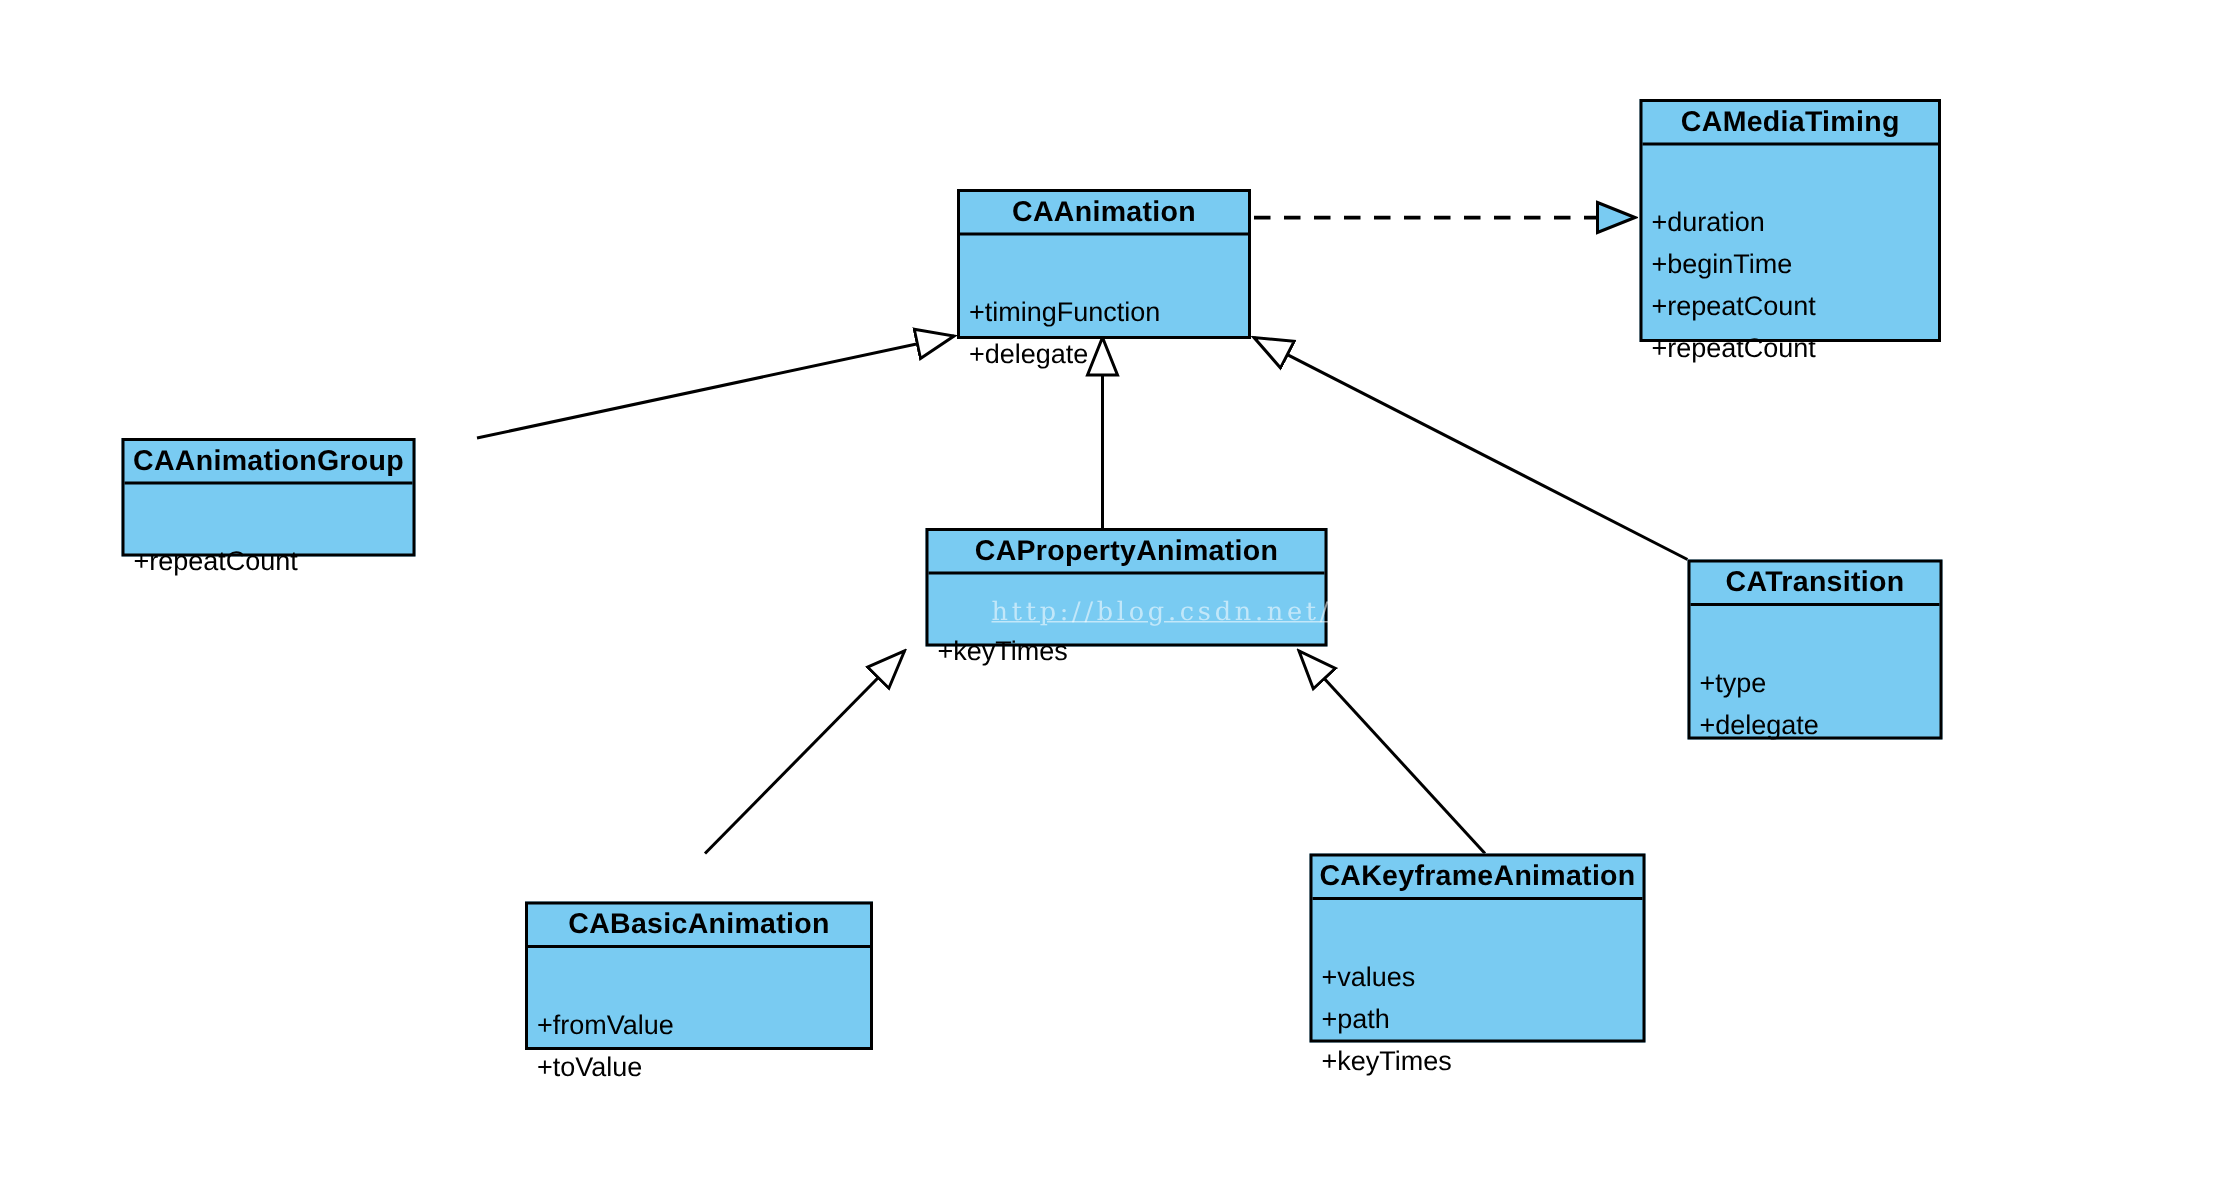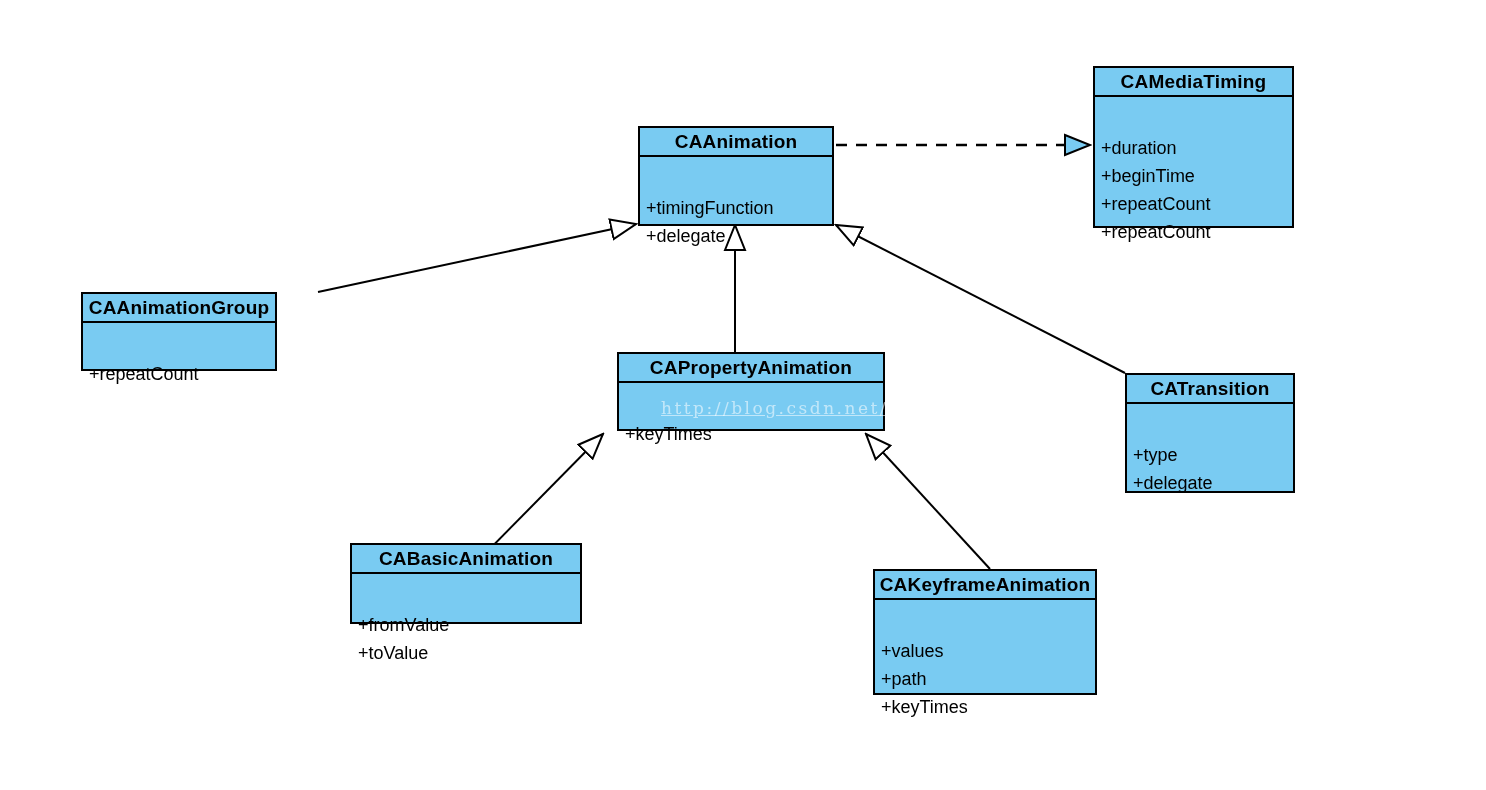--- a/index.html
+++ b/index.html
@@ -115,21 +115,21 @@
   </div>
 
   <div class="uml-box" style="left:1125px; top:373px; width:170px; height:120px;">
     <div class="uml-title">CATransition</div>
     <div class="uml-attrs">
       <div class="uml-attr">+type</div>
       <div class="uml-attr">+delegate</div>
     </div>
   </div>
 
-  <div class="uml-box" style="left:350px; top:543px; width:232px; height:81px;">
+  <div class="uml-box" style="left:350px; top:601px; width:232px; height:99px;">
     <div class="uml-title">CABasicAnimation</div>
     <div class="uml-attrs">
       <div class="uml-attr">+fromValue</div>
       <div class="uml-attr">+toValue</div>
     </div>
   </div>
 
   <div class="uml-box" style="left:873px; top:569px; width:224px; height:126px;">
     <div class="uml-title">CAKeyframeAnimation</div>
     <div class="uml-attrs">

